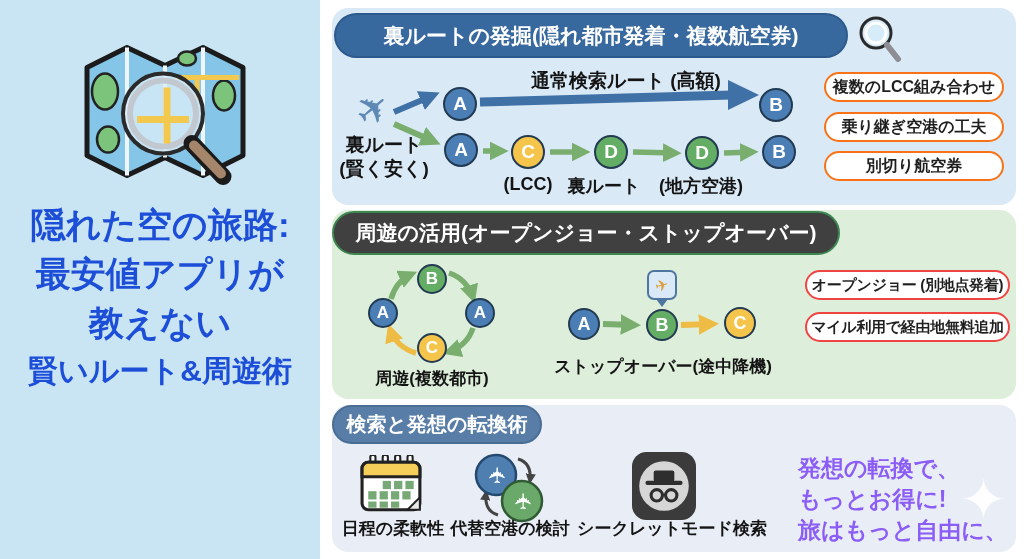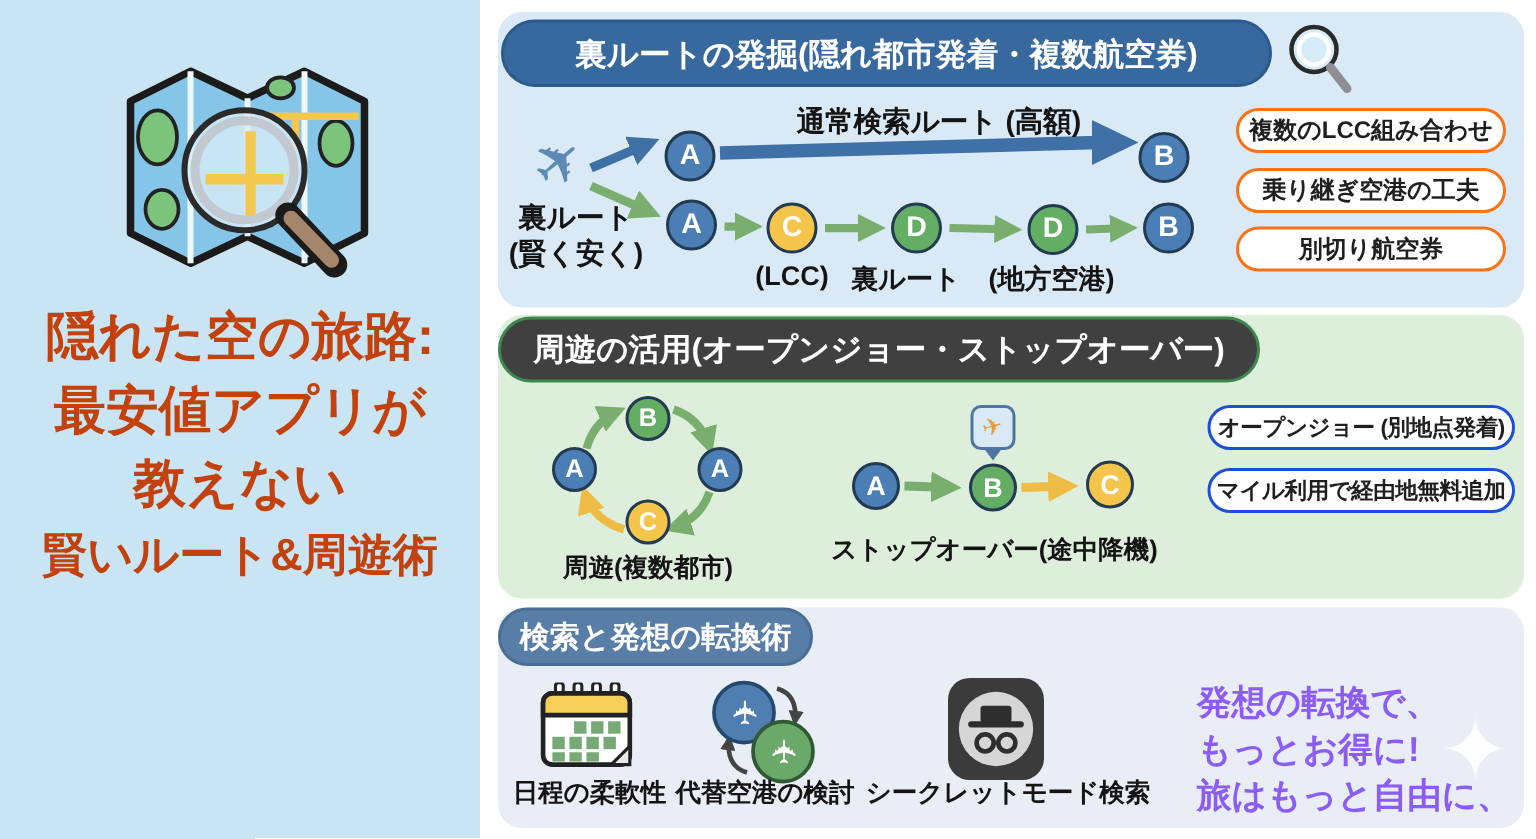--- a/index.html
+++ b/index.html
@@ -1,20 +1,20 @@
 <!DOCTYPE html>
 <html><head>
 <meta charset="utf-8">
 <style>
   html,body{margin:0;padding:0;background:#fff;}
   .canvas{position:relative;width:1024px;height:559px;background:#ffffff;overflow:hidden;
           font-family:"Liberation Sans","DejaVu Sans",sans-serif;color:#111;}
   
   .left{position:absolute;left:0;top:0;width:320px;height:559px;background:#c9e5f4;}
-  .title-block{position:absolute;left:0;top:200px;width:320px;text-align:center;font-weight:800;color:#c2410c;}
+  .title-block{position:absolute;left:0;top:200px;width:320px;text-align:center;font-weight:800;color:#1d4ed8;}
   .title-line{font-size:35px;line-height:49px;letter-spacing:0px;}
   .title-line.small{font-size:30px;line-height:48px;}
   
   .panel{position:absolute;left:332px;width:684px;border-radius:16px;}
   .p1{top:8px;height:197px;background:#d9e9f6;}
   .p2{top:210px;height:189px;background:#ddeeda;}
   .p3{top:405px;height:147px;background:#e8edf6;}
   .header-pill{position:absolute;border-radius:24px;color:#fff;font-weight:800;
                display:flex;align-items:center;justify-content:center;white-space:nowrap;box-sizing:border-box;}
   .hp1{left:2px;top:5px;width:514px;height:45px;background:#38699e;border:2px solid #2d5a8c;font-size:21px;}
@@ -26,21 +26,21 @@
         transform:translate(-50%,-50%);z-index:2;}
   .node.sm{width:30px;height:30px;font-size:17px;}
   .node.md{width:32px;height:32px;font-size:18px;}
   .node-blue{background:#4a7eb5;}
   .node-green{background:#64ad64;}
   .node-yellow{background:#f5c54b;}
   .dlabel{position:absolute;transform:translate(-50%,0);font-weight:800;white-space:nowrap;color:#141414;z-index:3;}
   .tip{position:absolute;background:#fff;border-radius:16px;display:flex;align-items:center;justify-content:center;
        font-weight:800;color:#1f1f1f;box-sizing:border-box;z-index:2;}
   .tip.b{border:2px solid #f97316;}
-  .tip.g{border:2px solid #1d4ed8;}
+  .tip.g{border:2px solid #ef4444;}
   .plane-glyph{position:absolute;z-index:2;display:inline-block;}
   .pin{position:absolute;width:30px;height:30px;background:#d9e9f7;border:2.5px solid #4f76a0;border-radius:7px;
        display:flex;align-items:center;justify-content:center;z-index:2;box-sizing:border-box;}
   .pin-tail{position:absolute;width:0;height:0;border-left:6px solid transparent;border-right:6px solid transparent;
             border-top:8px solid #4f76a0;z-index:2;}
   .message{position:absolute;font-weight:800;color:#8b5cf6;font-size:23px;line-height:31px;white-space:nowrap;z-index:2;}
   .sparkle{position:absolute;color:rgba(255,255,255,0.92);z-index:1;font-size:56px;}
 </style>
 </head>
 <body>

